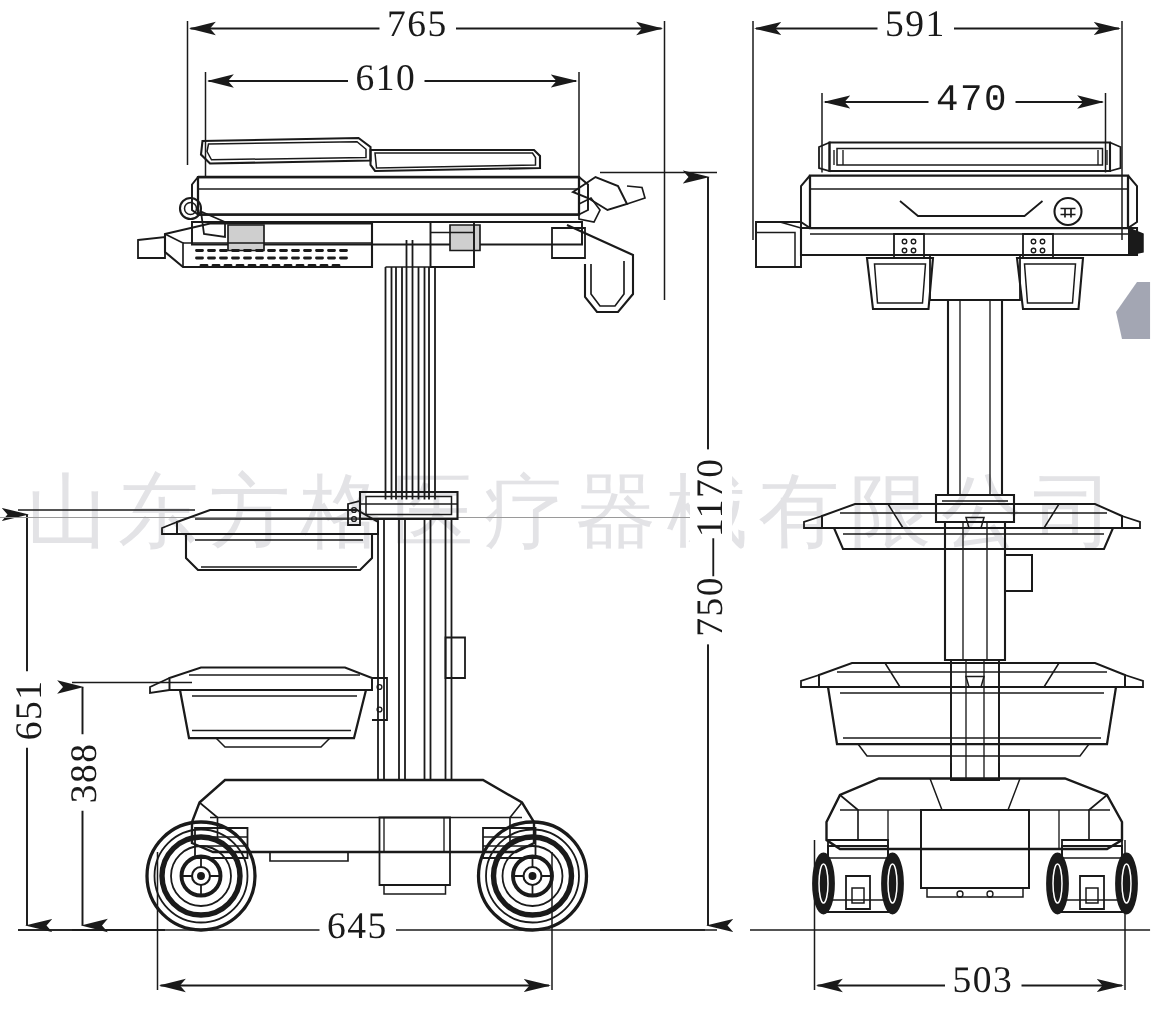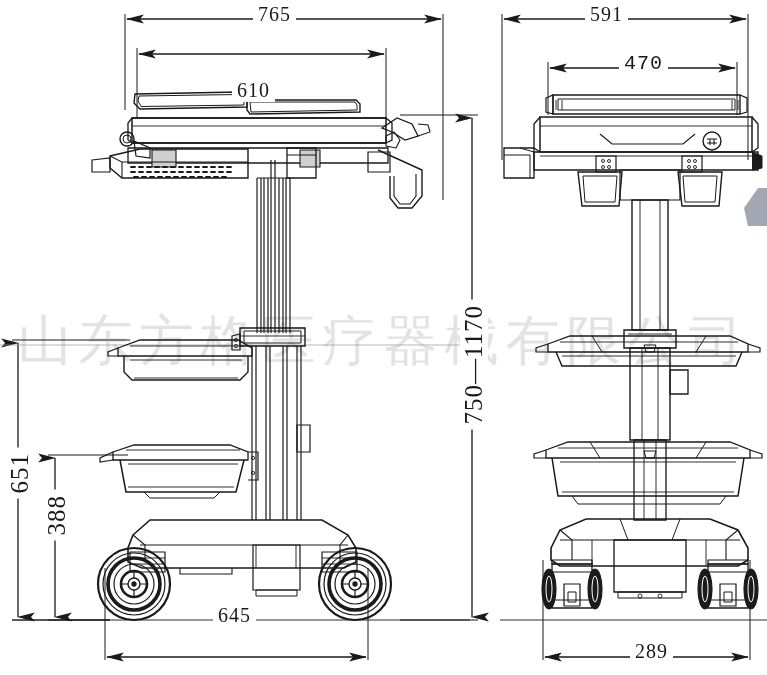--- a/index.html
+++ b/index.html
@@ -10,21 +10,21 @@
     position:absolute;left:0;top:314px;width:767px;
     font-family:"DejaVu Sans",sans-serif;
     font-size:54px;letter-spacing:7px;color:#e3e3e6;
     text-align:center;white-space:nowrap;pointer-events:none;
     user-select:none;line-height:1;
   }
   .dimtxt{
     position:absolute;font-family:"Liberation Serif",serif;
     color:#1a1a1a;background:#ffffff;padding:0 5px;white-space:nowrap;
   }
-  .h-dim{font-size:20px;letter-spacing:1px;}
+  .h-dim{font-size:25px;letter-spacing:1px;}
   .v-dim{font-size:25px;letter-spacing:1px;transform-origin:center center;}
   .rot{writing-mode:vertical-rl;text-orientation:mixed;transform:rotate(180deg);padding:5px 0;}
 </style>
 </head>
 <body>
 
 <div id="sheet">
 
   <div class="wm">山东方格医疗器械有限公司</div>
 
@@ -361,23 +361,23 @@
       </g>
 
       <use href="#casterF" x="572" y="586"></use>
       <use href="#casterF" x="728" y="586"></use>
     </g>
 
     <path d="M744,208 L758,188 L767,188 L767,226 L748,226 Z" fill="#9397a6" stroke="none" opacity="0.85"></path>
   </svg>
 
   <div class="dimtxt h-dim" style="left:253px;top:3px;">765</div>
-  <div class="dimtxt h-dim" style="left:232px;top:39px;margin-top:40px;">610</div>
+  <div class="dimtxt h-dim" style="left:232px;top:39px;">610</div>
   <div class="dimtxt h-dim" style="left:585px;top:3px;">591</div>
   <div class="dimtxt h-dim" style="left:619px;top:52px;font-family:Liberation Mono, monospace;">470</div>
   <div class="dimtxt h-dim" style="left:213px;top:604px;">645</div>
-  <div class="dimtxt h-dim" style="left:630px;top:640px;">289</div>
+  <div class="dimtxt h-dim" style="left:630px;top:640px;">503</div>
 
   <div class="dimtxt v-dim rot" style="left:460px;top:300px;">750—1170</div>
   <div class="dimtxt v-dim rot" style="left:6px;top:448px;">651</div>
   <div class="dimtxt v-dim rot" style="left:43px;top:490px;">388</div>
 
 </div>
 
 </body></html>

